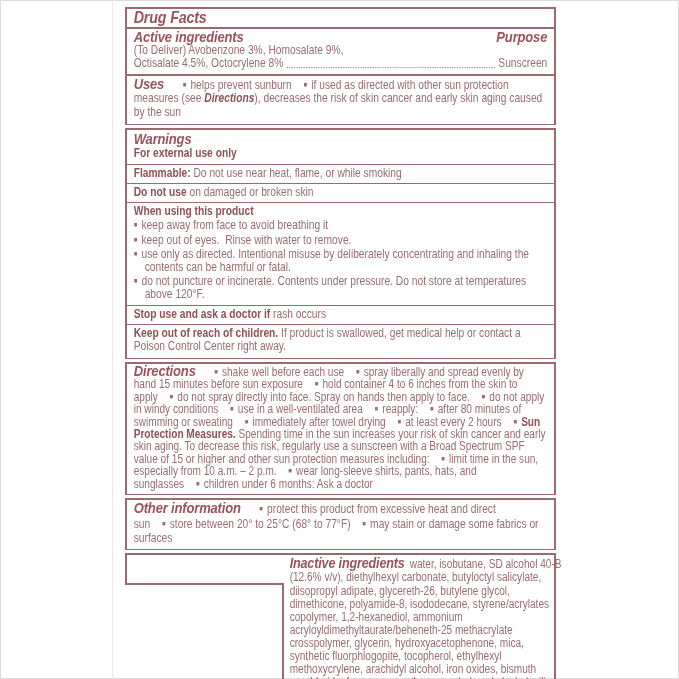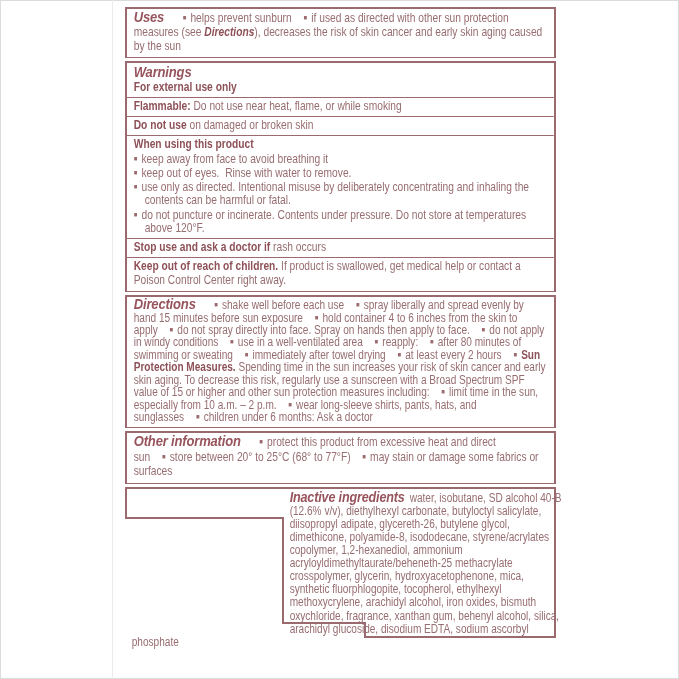--- a/index.html
+++ b/index.html
@@ -41,21 +41,40 @@
   .cut1{float:left;width:188px;height:105px;margin-top:29px;}
 </style>
 </head>
 <body>
 
 <div class="frame"></div>
 <div class="labeledge"></div>
 
 <div class="panel">
 
+  <section class="sec nb">
+    <div class="cond">
+      <div class="dftitle">Drug Facts</div>
+    </div>
+  </section>
 
+  <section class="sec nb">
+    <div class="cond">
+      <div class="purpose-row">
+        <span class="shead">Active ingredients</span>
+        <span class="shead" style="margin-right:0">Purpose</span>
+      </div>
+      <div class="bodyline">(To Deliver) Avobenzone 3%, Homosalate 9%,</div>
+      <div class="leader-row">
+        <span>Octisalate 4.5%, Octocrylene 8%</span>
+        <span class="leader"></span>
+        <span>Sunscreen</span>
+      </div>
+    </div>
+  </section>
 
   <section class="sec">
     <div class="cond">
       <div class="para uses-para">
         <span class="shead">Uses</span><span><span class="blt">■</span><span>helps prevent sunburn</span><span class="blt">■</span><span>if used as directed with other sun protection measures (see </span><span class="b i">Directions</span><span>), decreases the risk of skin cancer and early skin aging caused by the sun</span></span>
       </div>
     </div>
   </section>
 
   <section class="sec">

